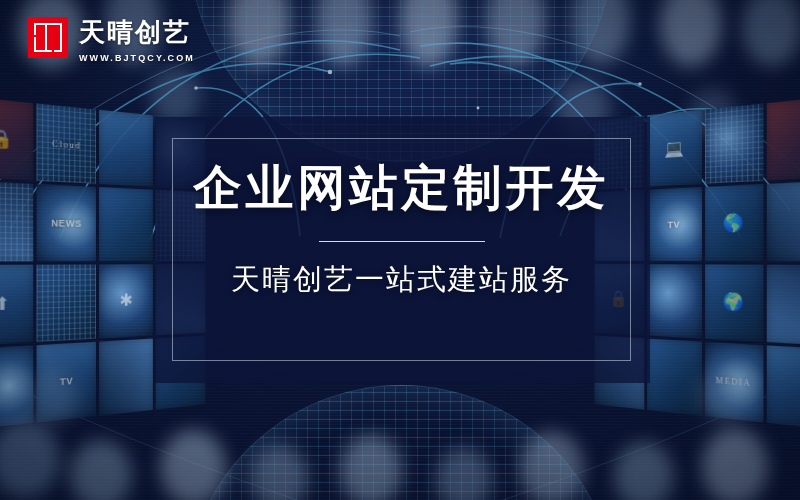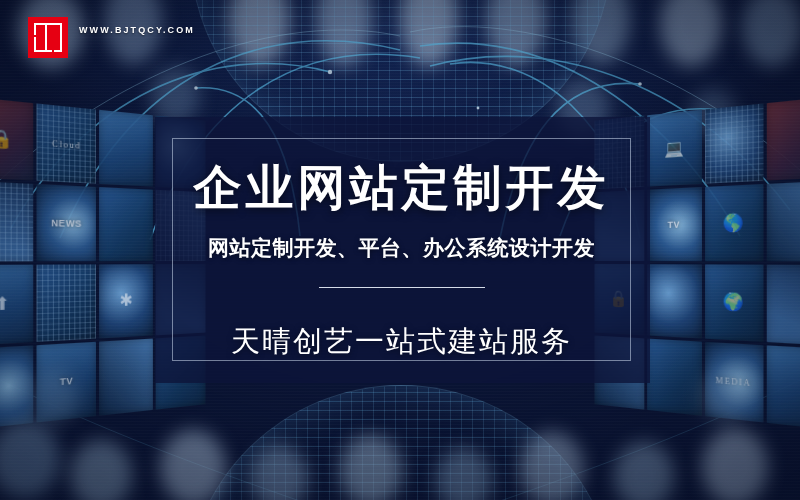--- a/index.html
+++ b/index.html
@@ -128,21 +128,21 @@
   .subline{
     color:#ffffff;font-family:"Liberation Sans",sans-serif;font-weight:bold;
     font-size:21px;line-height:26px;letter-spacing:.5px;margin-top:20px;
     text-shadow:0 1px 5px rgba(0,0,0,.5);white-space:nowrap;
   }
   .divider{
     width:166px;height:1px;background:rgba(235,242,252,.9);margin-top:26px;
   }
   .tagline{
     color:#ffffff;font-family:"Liberation Sans",sans-serif;font-weight:normal;
-    font-size:29px;line-height:34px;letter-spacing:2px;margin-top:36px;
+    font-size:29px;line-height:34px;letter-spacing:2px;margin-top:20px;
     text-shadow:0 1px 6px rgba(0,0,0,.5);white-space:nowrap;
   }
 </style>
 </head>
 <body>
 
 <div id="stage">
 
   <div class="bg-base"></div>
 
@@ -298,28 +298,28 @@
   <div class="vignette"></div>
 
   <div class="logo">
     <div class="logo-mark">
       <div class="m-in"></div>
       <div class="m-bar1"></div>
       <div class="m-bar2"></div>
       <div class="m-notch"></div>
     </div>
     <div class="logo-text">
+      <div class="logo-cn">天晴创艺</div>
       <div class="logo-url">WWW.BJTQCY.COM</div>
     </div>
   </div>
 
   <div class="panel">
     <div class="panel-inner">
       <div class="panel-content">
         <div class="headline">企业网站定制开发</div>
-        <div class="subline">网站定制开发、平台、办公系统设计开发</div>
         <div class="divider"></div>
         <div class="tagline">天晴创艺一站式建站服务</div>
       </div>
     </div>
   </div>
 
 </div>
 
 </body></html>

